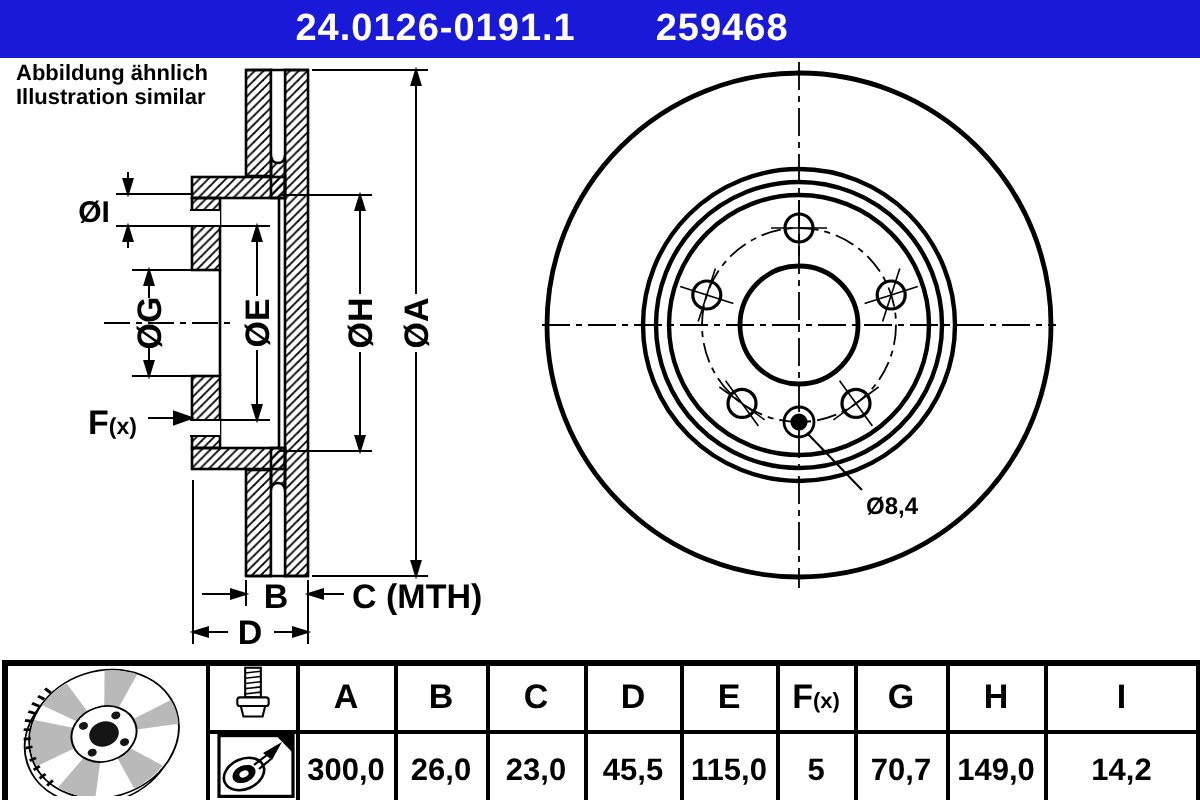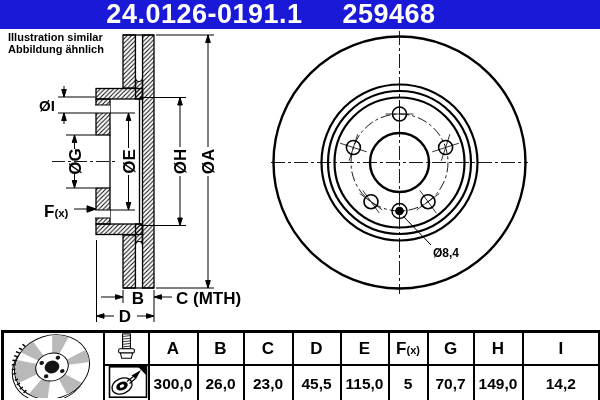--- a/index.html
+++ b/index.html
@@ -1,21 +1,21 @@
 <!DOCTYPE html>
 <html><head>
 <meta charset="utf-8">
 <style>
   html,body{margin:0;padding:0;background:#888;}
   #stage{position:relative;width:600px;height:400px;background:#fff;overflow:hidden;
          font-family:"Liberation Sans",sans-serif;}
   
   #header-bar{position:absolute;left:0;top:0;width:600px;height:29px;background:#1b19d8;
               display:flex;align-items:center;justify-content:center;gap:40px;padding-right:58px;box-sizing:border-box;}
-  #header-bar .hnum{color:#fff;font-weight:bold;font-size:27px;letter-spacing:.5px;white-space:nowrap;}
+  #header-bar .hnum{color:#fff;font-weight:bold;font-size:19px;letter-spacing:.5px;white-space:nowrap;}
   
   #note{position:absolute;left:8px;top:31px;font-size:11px;font-weight:bold;line-height:12px;color:#000;}
   
   #drawing{position:absolute;left:0;top:0;width:600px;height:400px;}
   
   #spec-table{position:absolute;left:1px;top:330px;width:597px;border-collapse:collapse;
               table-layout:fixed;border:3px solid #000;}
   #spec-table td,#spec-table th{border:2px solid #000;padding:0;text-align:center;vertical-align:middle;
               color:#000;overflow:hidden;}
   #spec-table .hrow{height:28px;}
@@ -175,22 +175,22 @@
     </g>
     <text x="433" y="257" fill="#000" font-family="Liberation Sans, sans-serif" font-weight="bold" font-size="12">Ø8,4</text>
   </svg>
 
   <div id="header-bar" style="background: rgb(27, 25, 216);">
     <span class="hnum">24.0126-0191.1</span>
     <span class="hnum">259468</span>
   </div>
 
   <div id="note">
+    <div>Abbildung ähnlich</div>
     <div>Illustration similar</div>
-    <div>Abbildung ähnlich</div>
   </div>
 
   <table id="spec-table">
     <colgroup>
       <col style="width:101px">
         <col style="width:45px">
         <col style="width:49px">
         <col style="width:46px">
       <col style="width:49px">
         <col style="width:48px">

